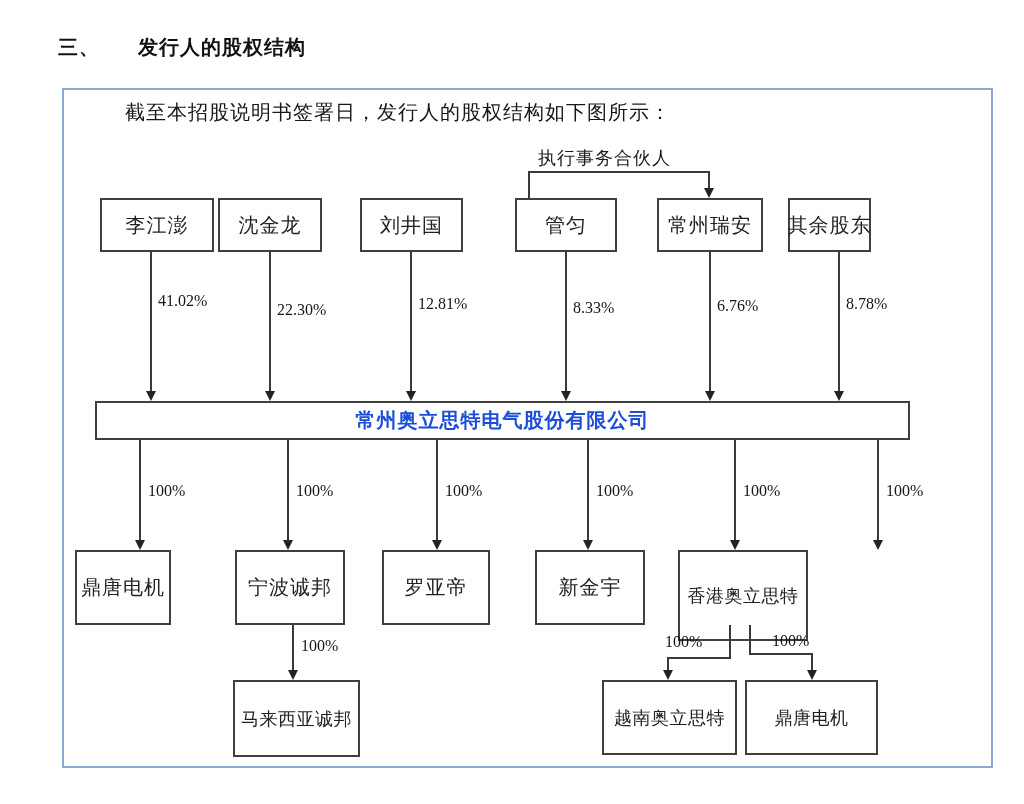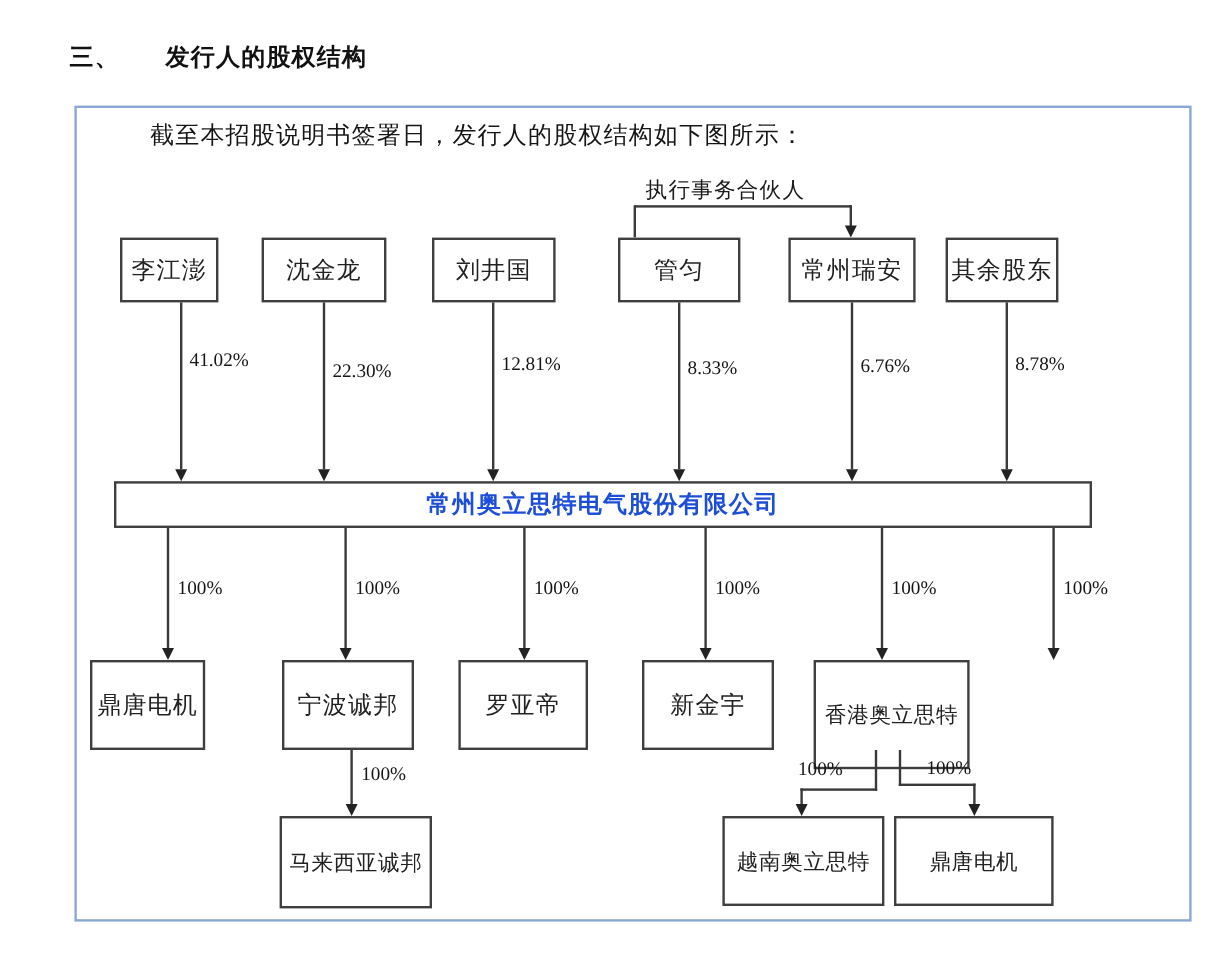--- a/index.html
+++ b/index.html
@@ -54,26 +54,26 @@
   <div class="frame" style="border-color: rgb(139, 167, 212);"></div>
 
   <div class="intro">截至本招股说明书签署日，发行人的股权结构如下图所示：</div>
 
   <div class="ep-label">执行事务合伙人</div>
   <div class="hline" style="left:529px;top:171px;width:181px;"></div>
   <div class="vline" style="left:528px;top:171px;height:27px;"></div>
   <div class="vline" style="left:708px;top:171px;height:18px;"></div>
   <div class="arr" style="left:704px;top:188px;"></div>
 
-  <div class="node" style="left:100px;top:198px;width:82px;height:54px;">李江澎</div>
+  <div class="node" style="left:100px;top:198px;width:114px;height:54px;">李江澎</div>
   <div class="node" style="left:218px;top:198px;width:104px;height:54px;">沈金龙</div>
   <div class="node" style="left:360px;top:198px;width:103px;height:54px;">刘井国</div>
   <div class="node" style="left:515px;top:198px;width:102px;height:54px;">管匀</div>
   <div class="node" style="left:657px;top:198px;width:106px;height:54px;">常州瑞安</div>
-  <div class="node" style="left:788px;top:198px;width:94px;height:54px;">其余股东</div>
+  <div class="node" style="left:788px;top:198px;width:83px;height:54px;">其余股东</div>
 
   <div class="vline" style="left:150px;top:252px;height:139px;"></div>
   <div class="arr" style="left:146px;top:391px;"></div>
   <div class="pct" style="left:158px;top:292px;">41.02%</div>
 
   <div class="vline" style="left:269px;top:252px;height:139px;"></div>
   <div class="arr" style="left:265px;top:391px;"></div>
   <div class="pct" style="left:277px;top:301px;">22.30%</div>
 
   <div class="vline" style="left:410px;top:252px;height:139px;"></div>

